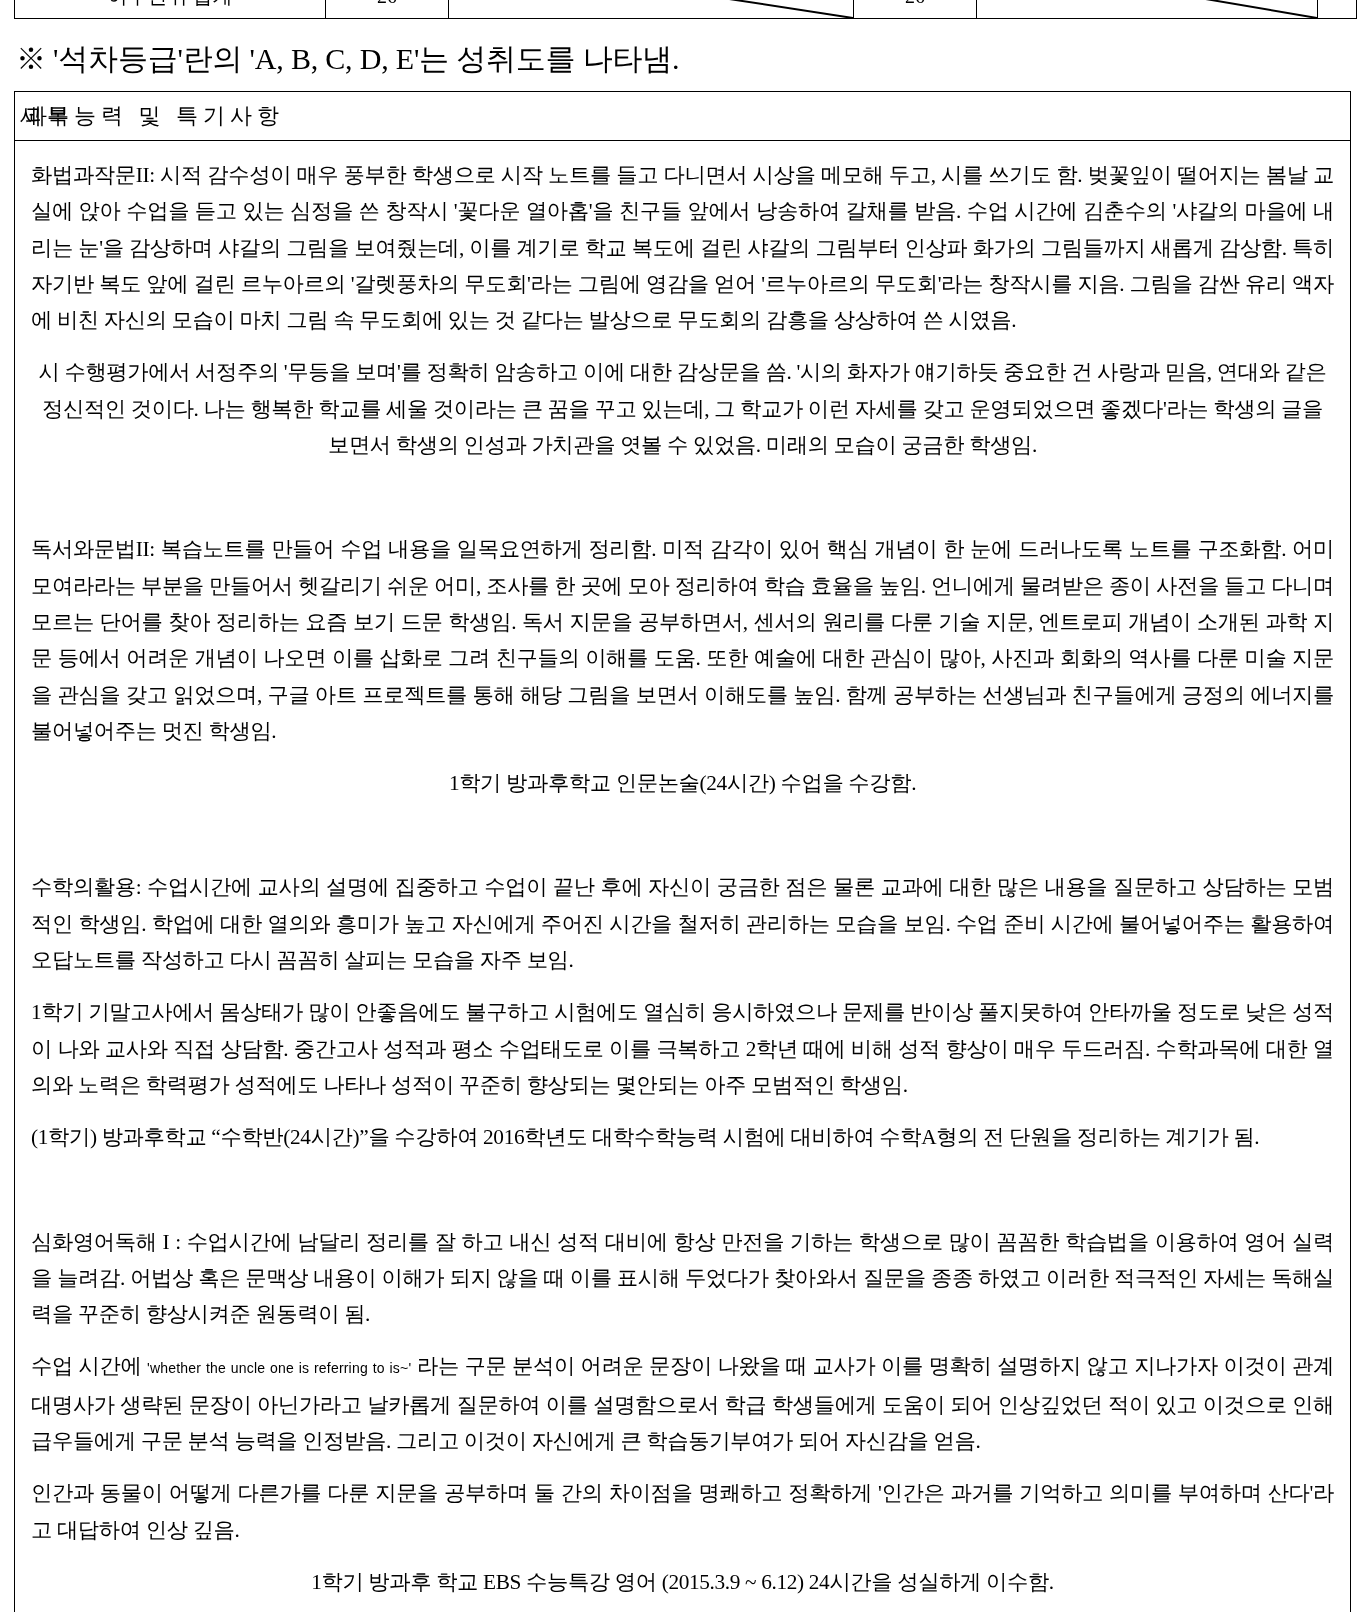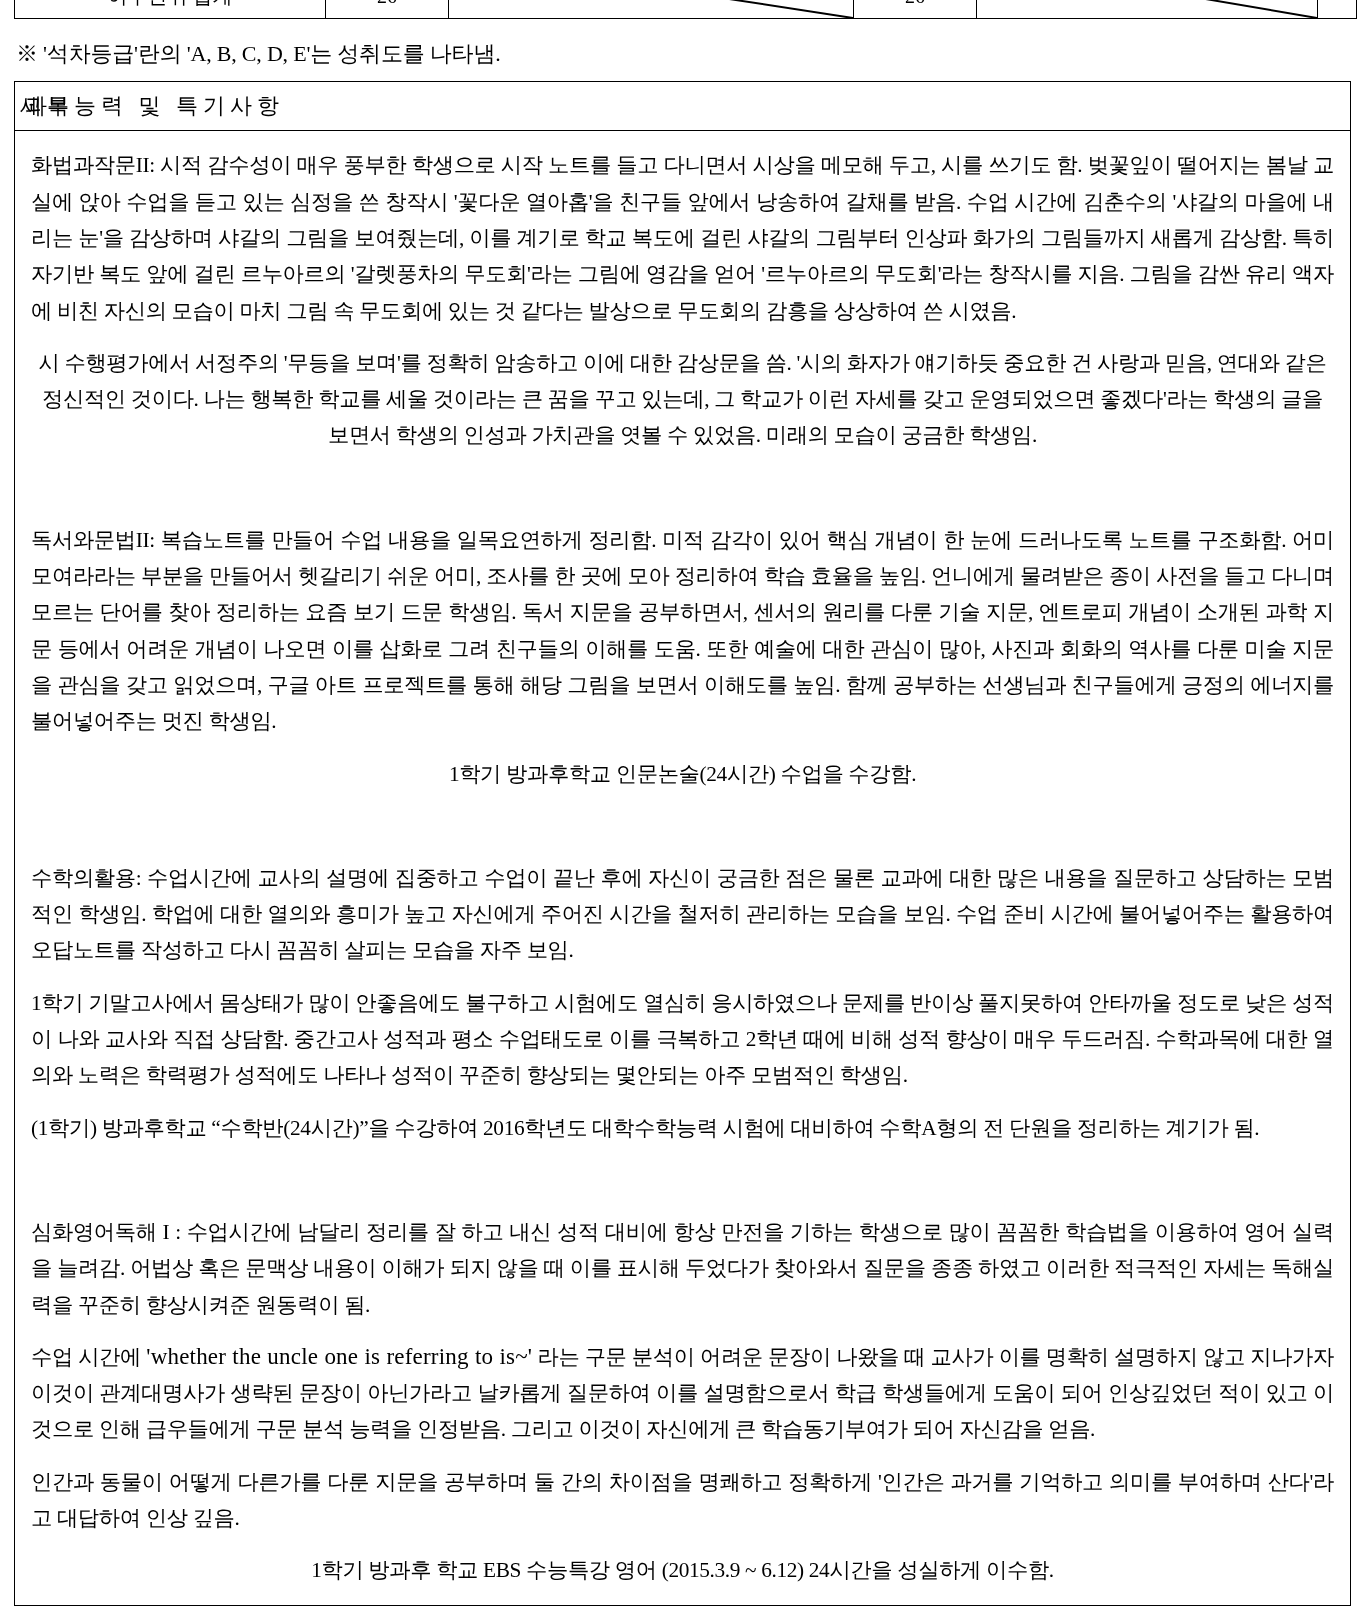--- a/index.html
+++ b/index.html
@@ -46,21 +46,21 @@
   .diag {
     position: absolute;
     inset: 0;
     width: 100%;
     height: 100%;
     display: block;
   }
 
   
   .note {
-    font-size: 22px;
+    font-size: 30px;
     line-height: 1.2;
     padding: 22px 2px 14px 2px;
     letter-spacing: -0.2px;
     white-space: nowrap;
   }
 
   
   .detail-table {
     width: 100%;
     border-collapse: collapse;
@@ -104,22 +104,22 @@
     line-height: 36.3px;
     text-align: justify;
     text-justify: inter-character;
     letter-spacing: -0.35px;
     word-break: break-all;
     margin: 16px;
   }
   .para.last-nojustify { text-align: center; }
   .spacer { height: 36px; }
   .mono-en {
-    font-family: Liberation Serif, serif;
-    font-size: 23px;
+    font-family: Liberation Sans, sans-serif;
+    font-size: 14px;
     letter-spacing: 0.2px;
   }
 
   
   .footer {
     position: absolute;
     left: 14px;
     right: 14px;
     bottom: 10px;
     height: 54px;

